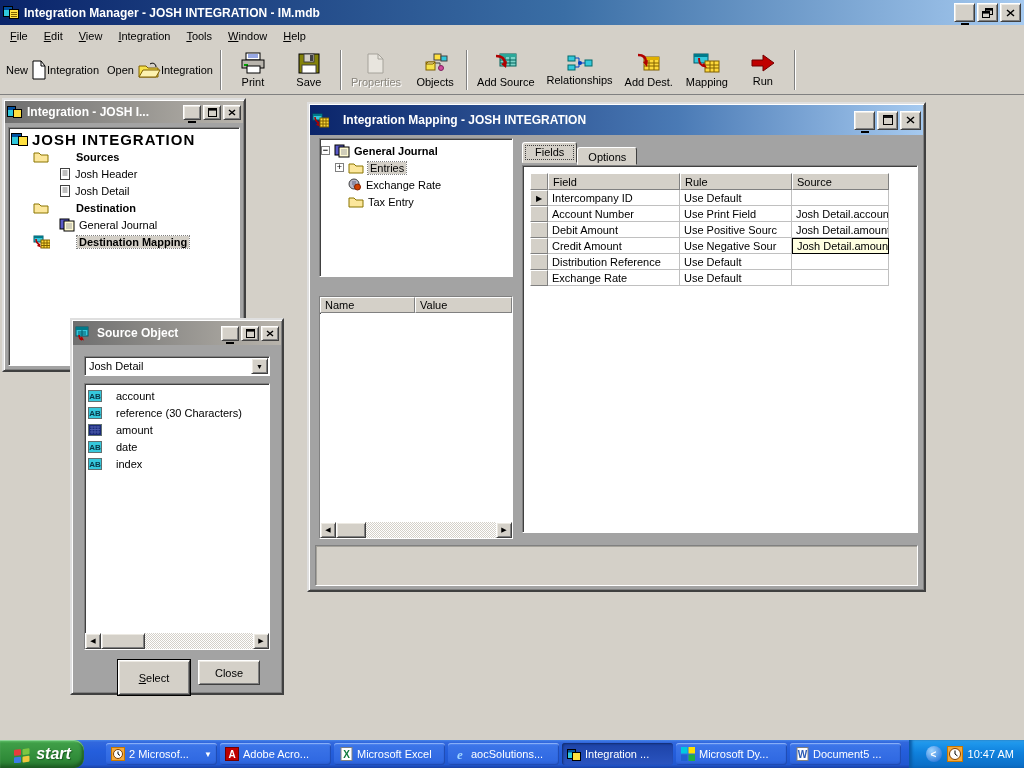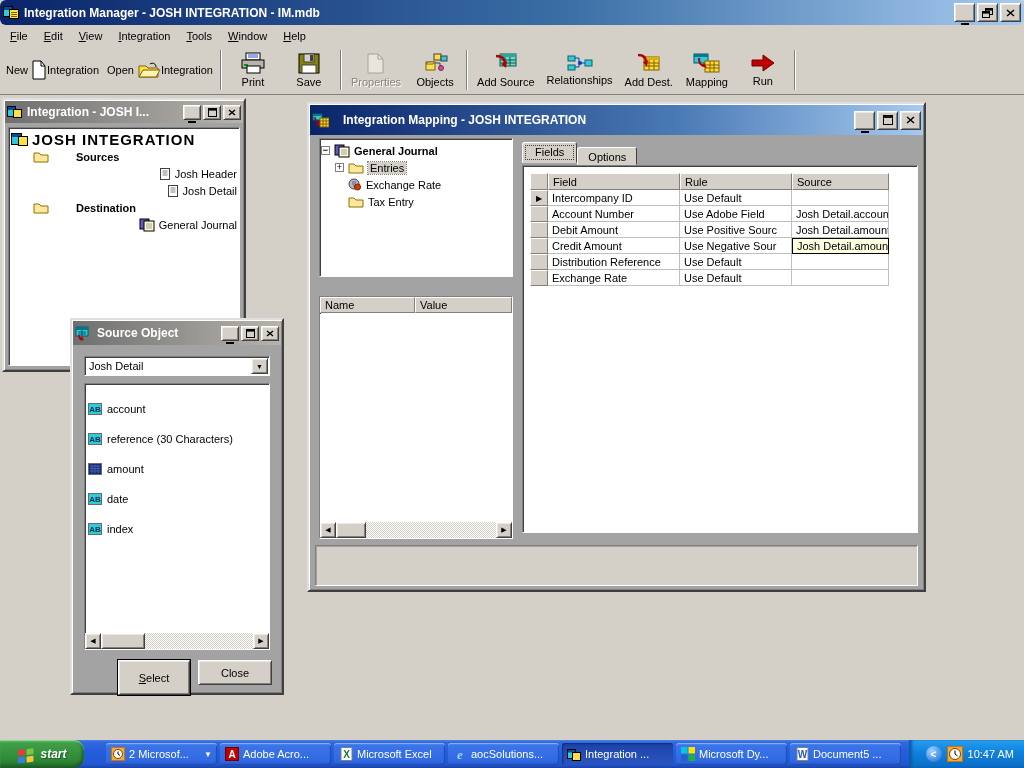--- a/index.html
+++ b/index.html
@@ -15,21 +15,21 @@
   .sunken { border:1px solid #808080; border-bottom-color:#fff; border-right-color:#fff;
             box-shadow: inset 1px 1px 0 #404040; background:#fff; }
   .sunken-gray { border:1px solid #808080; border-bottom-color:#fff; border-right-color:#fff;
             box-shadow: inset 1px 1px 0 #a5a29a; background:#d4d0c8; }
   .btn { border:1px solid; border-color:#ffffff #404040 #404040 #ffffff;
          box-shadow: inset 1px 1px 0 #ece9e2, inset -1px -1px 0 #808080;
          background:#d4d0c8; display:flex; align-items:center; justify-content:center; cursor:default; }
 
   
   #main-titlebar { position:absolute; left:0; top:0; width:1024px; height:25px;
-    background:linear-gradient(90deg,#0a246a,#3a6ea5 55%,#a6caf0); display:flex; align-items:center; padding:0 3px;border-radius:6px; }
+    background:linear-gradient(90deg,#0a246a,#3a6ea5 55%,#a6caf0); display:flex; align-items:center; padding:0 3px; }
   #main-titlebar .title { color:#fff; font-weight:bold; font-size:12px; margin-left:5px; flex:1;
     white-space:nowrap; overflow:hidden; }
   .tb-btns { display:flex; gap:2px; }
   .tb-btn { width:21px; height:19px; }
   .cw-btn { width:18px; height:15px; }
   .glyph-min { display:block; width:8px; height:2px; background:#000; align-self:flex-end; margin:0 auto; position:relative; top:4px; }
 
   #menubar { position:absolute; left:0; top:25px; width:1024px; height:21px; background:#d4d0c8;
     display:flex; align-items:center; padding-left:2px; }
   .menu-item { padding:3px 8px; }
@@ -47,21 +47,21 @@
   
   #workspace { position:absolute; left:0; top:95px; width:1024px; height:645px; background:#d4d0c8; }
   .child-titlebar { height:22px; display:flex; align-items:center; padding:0 2px; margin:1px; }
   .ct-active { background:linear-gradient(90deg,#0a246a,#4a7ab5 60%,#a6caf0); }
   .ct-inactive { background:linear-gradient(90deg,#6f6f6f,#b8b4ac); }
   .child-titlebar .title { color:#fff; font-weight:bold; font-size:12px; margin-left:5px; flex:1; white-space:nowrap; overflow:hidden; }
 
   
   .trow { display:flex; align-items:center; gap:4px; height:17px; white-space:nowrap; }
   .bold { font-weight:bold; }
-  .lvl1 { padding-left:22px;gap:27px; } .lvl2 { padding-left:48px;justify-content:flex-end; }
+  .lvl1 { padding-left:22px;gap:27px; } .lvl2 { padding-left:48px; }
   .sel-gray { background:#d4d0c8; outline:1px dotted #808080; padding:0 2px; }
   .pmbox { width:9px; height:9px; background:#fff; border:1px solid #808080; font-size:9px; line-height:7px;
            text-align:center; display:inline-block; flex:0 0 9px; }
 
   
   .hscroll { height:16px; display:flex; align-items:stretch;
      background:#ecebe7; background-image:conic-gradient(#fff 25%,#d4d0c8 0 50%,#fff 0 75%,#d4d0c8 0);
      background-size:2px 2px; }
   .sbtn { width:16px; flex:0 0 16px; font-size:7px; }
   .sthumb { background:#d4d0c8; border:1px solid; border-color:#fff #404040 #404040 #fff;
@@ -85,29 +85,29 @@
   .tab.active { font-weight:normal; z-index:2; padding:3px 12px 4px; top:0; outline:1px dotted #404040; outline-offset:-4px; }
   .tab.inactive { top:2px; height:18px; z-index:1; }
 
   
   .combo { background:#fff; border:1px solid #808080; border-bottom-color:#fff; border-right-color:#fff;
            box-shadow: inset 1px 1px 0 #404040; display:flex; align-items:center; }
   .combo .val { flex:1; padding:1px 4px; }
   .combo .drop { width:17px; height:16px; margin:1px; font-size:7px; }
 
   
-  .fieldrow { display:flex; align-items:center; gap:5px; height:17px; padding-left:3px; white-space:nowrap;margin-top:13px; }
+  .fieldrow { display:flex; align-items:center; gap:14px; height:17px; padding-left:3px; white-space:nowrap; }
 
   
   #taskbar { position:absolute; left:0; top:740px; width:1024px; height:28px;
      background:linear-gradient(#4584e9 0%, #3268dd 8%, #245edc 40%, #2157d0 88%, #1941a5 100%); display:flex; align-items:center; }
   #start-btn { width:84px; height:28px; border-radius:0 10px 10px 0;
      background:linear-gradient(#5abe63 0%, #3f9e47 12%, #2f8a38 70%, #236b2a 100%);
      box-shadow: inset 0 1px 1px #8fd79a, inset -2px -2px 3px #1c5a22;
-     color:#fff; font-style:italic; font-weight:bold; font-size:12px;
+     color:#fff; font-style:italic; font-weight:bold; font-size:16px;
      display:flex; align-items:center; justify-content:center; gap:5px; text-shadow:1px 1px 1px #1c5a22; }
   .task-btn { width:111px; height:22px; margin-left:3px; border-radius:3px; color:#fff;
      background:linear-gradient(#5e90f5 0%, #3b74e8 12%, #3069e2 80%, #2a5cd0 100%);
      box-shadow: inset 0 1px 0 #86aef7, inset -1px -1px 1px #1f4ab0;
      display:flex; align-items:center; gap:4px; padding:0 5px; white-space:nowrap; overflow:hidden; font-size:11px; }
   .task-btn.pressed { background:linear-gradient(#1d43a7,#2a54c0); box-shadow: inset 1px 1px 2px #122c6e; }
   .task-btn .tb-label { overflow:hidden; white-space:nowrap; }
   #tray { margin-left:auto; height:28px; display:flex; align-items:center; gap:5px; padding:0 10px 0 16px;
      background:linear-gradient(#3caef5 0%, #1f98ec 10%, #0f81dd 45%, #0b6cc4 100%);
      border-left:1px solid #0a5ca8; box-shadow: inset 2px 0 3px #0a5ca8; color:#fff; }
@@ -372,20 +372,33 @@
         </div>
         <div class="trow lvl2">
           <span class="ico">
               <svg width="16" height="14">
                 <rect x="1" y="1" width="9" height="10" fill="#5a5ac8" stroke="#000"></rect>
                 <rect x="5" y="3" width="10" height="10" fill="#fffad2" stroke="#000"></rect>
                 <path d="M7 6h6M7 8h6M7 10h6" stroke="#a0a0a0"></path>
               </svg>
             </span>
           <span>General Journal</span>
+        </div>
+        <div class="trow lvl1 bold">
+          <span class="ico">
+              <svg width="17" height="14">
+                <rect x="1" y="1" width="9" height="6" fill="#35c8dc" stroke="#005a6a"></rect>
+                <rect x="1" y="1" width="9" height="2" fill="#007a8a"></rect>
+                <rect x="8" y="5" width="9" height="8" fill="#ffd93b" stroke="#806000"></rect>
+                <path d="M8 8h9M8 10.5h9M11 5v8M14 5v8" stroke="#806000"></path>
+                <path d="M3 4c0 4 2 5 4 6" fill="none" stroke="#b00000" stroke-width="1.6"></path>
+                <path d="M4 11l4 1.5-2-4z" fill="#b00000"></path>
+              </svg>
+            </span>
+          <span class="sel-gray">Destination Mapping</span>
         </div>
       </div>
     </div>
 
     <div class="winframe" style="position:absolute; left:307px; top:7px; width:619px; height:490px;">
       <div class="child-titlebar ct-active" style="height:30px;gap:9px;">
         <span class="ico">
           <svg width="17" height="15">
               <rect x="1" y="1" width="9" height="6" fill="#35c8dc" stroke="#005a6a"></rect>
               <rect x="1" y="1" width="9" height="2" fill="#007a8a"></rect>
@@ -494,21 +507,21 @@
           </div>
           <div class="gridrow">
             <div class="gsel">▶</div>
             <div class="gridcell c-field">Intercompany ID</div>
             <div class="gridcell c-rule">Use Default</div>
             <div class="gridcell c-source"></div>
           </div>
           <div class="gridrow">
             <div class="gsel"></div>
             <div class="gridcell c-field">Account Number</div>
-            <div class="gridcell c-rule">Use Adobe Field</div>
+            <div class="gridcell c-rule">Use Print Field</div>
             <div class="gridcell c-source">Josh Detail.account</div>
           </div>
           <div class="gridrow">
             <div class="gsel"></div>
             <div class="gridcell c-field">Debit Amount</div>
             <div class="gridcell c-rule">Use Positive Sourc</div>
             <div class="gridcell c-source">Josh Detail.amount</div>
           </div>
           <div class="gridrow">
             <div class="gsel"></div>
@@ -621,21 +634,21 @@
           <span class="btn sbtn">◀</span>
           <span class="sthumb" style="width:44px;"></span>
           <span style="flex:1;"></span>
           <span class="btn sbtn">▶</span>
         </div>
       </div>
 
       <div class="btn" style="position:absolute; left:46px; top:340px; width:72px; height:35px; outline:1px solid #000;">
         <span><u>S</u>elect</span>
       </div>
-      <div class="btn" style="position:absolute; left:126px; top:340px; width:74px; height:25px;">
+      <div class="btn" style="position:absolute; left:126px; top:340px; width:62px; height:25px;">
         <span>Close</span>
       </div>
     </div>
 
   </div>
 
   <div id="taskbar">
     <div id="start-btn">
       <span class="ico">
         <svg width="18" height="17">

